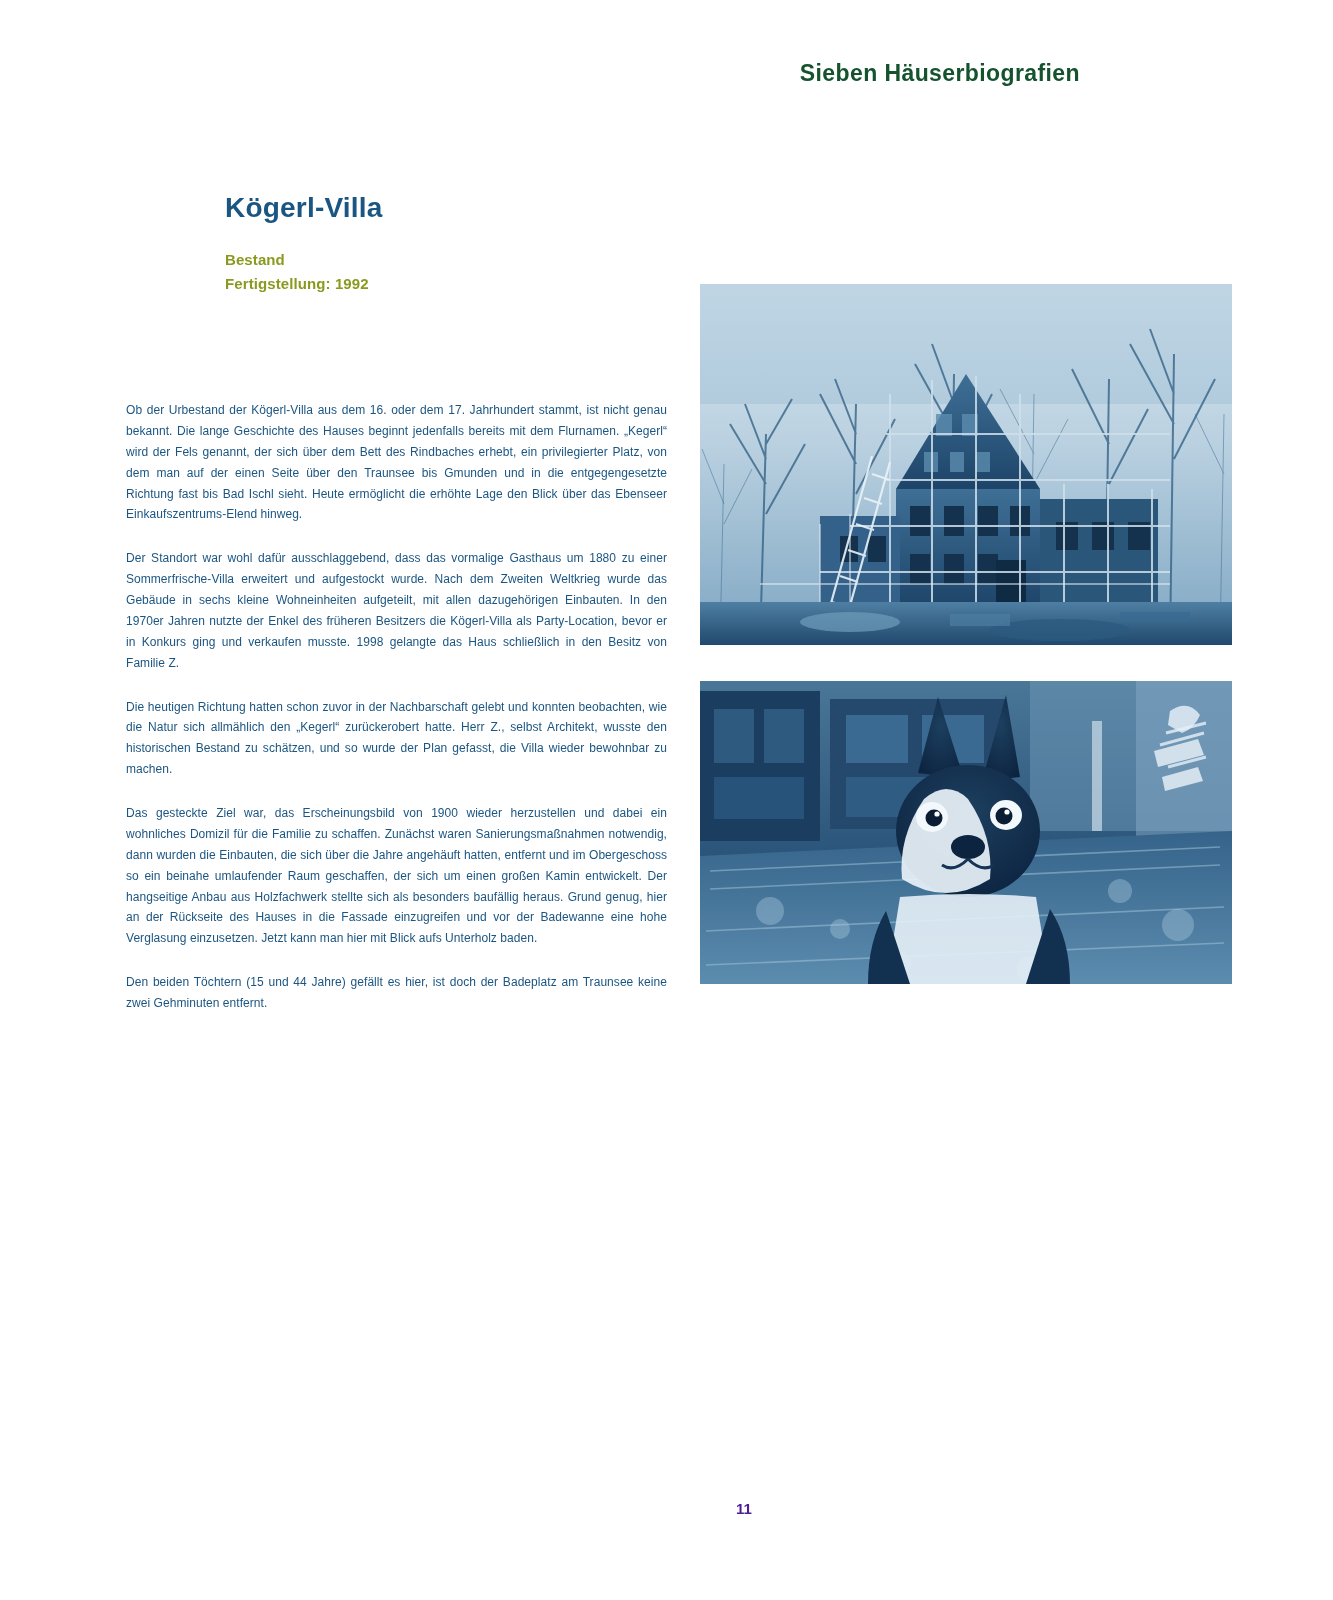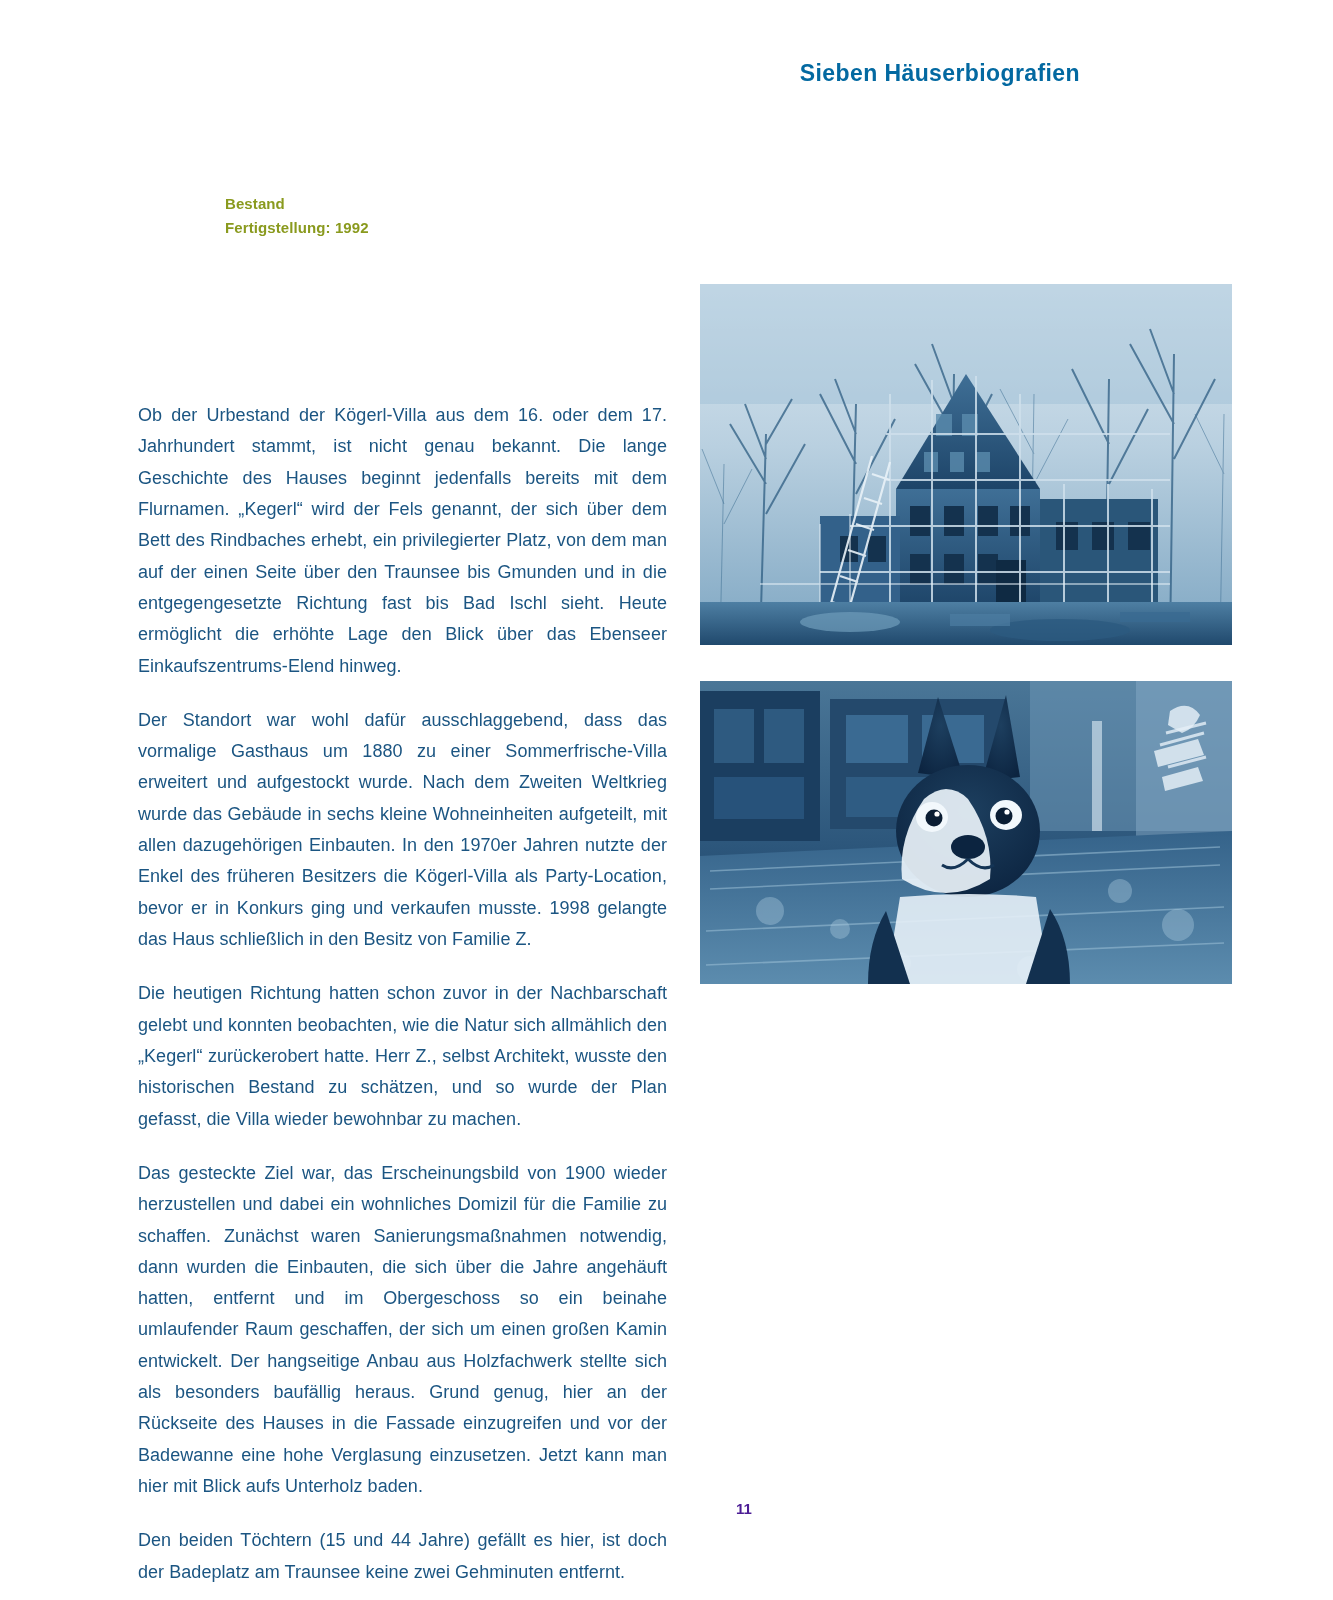--- a/index.html
+++ b/index.html
@@ -19,21 +19,21 @@
   
   .running-head {
     position: absolute;
     top: 60px;
     left: 0;
     width: 1080px;
     text-align: right;
     font-size: 23px;
     font-weight: bold;
     letter-spacing: 0.4px;
-    color: #0369a1;
+    color: #14532d;
   }
 
   
   .title-block {
     position: absolute;
     left: 225px;
     top: 192px;
     width: 470px;
   }
   .doc-title {
@@ -52,25 +52,25 @@
   }
 
   
   .text-column {
     position: absolute;
     left: 126px;
     top: 400px;
     width: 541px;
   }
   .para {
-    font-size: 18px;
+    font-size: 12px;
     line-height: 1.74;
     color: #1b5582;
     text-align: justify;
-    margin: 0 0 23px 12px;
+    margin: 0 0 23px 0;
     letter-spacing: 0.05px;
   }
   .para:last-child { margin-bottom: 0; }
 
   
   .photo {
     position: absolute;
     overflow: hidden;
     background: #2b6391;
   }
@@ -99,20 +99,21 @@
   }
 </style>
 </head>
 <body>
 
 <div class="page">
 
   <div class="running-head">Sieben Häuserbiografien</div>
 
   <div class="title-block">
+    <h1 class="doc-title">Kögerl-Villa</h1>
     <div class="meta-line">Bestand</div>
     <div class="meta-line">Fertigstellung: 1992</div>
   </div>
 
   <div class="text-column">
     <p class="para">Ob der Urbestand der Kögerl-Villa aus dem 16. oder dem 17. Jahrhundert stammt, ist nicht genau bekannt. Die lange Geschichte des Hauses beginnt jedenfalls bereits mit dem Flurnamen. „Kegerl“ wird der Fels genannt, der sich über dem Bett des Rindbaches erhebt, ein privilegierter Platz, von dem man auf der einen Seite über den Traunsee bis Gmunden und in die entgegengesetzte Richtung fast bis Bad Ischl sieht. Heute ermöglicht die erhöhte Lage den Blick über das Ebenseer Einkaufszentrums-Elend hinweg.</p>
     <p class="para">Der Standort war wohl dafür ausschlaggebend, dass das vormalige Gasthaus um 1880 zu einer Sommerfrische-Villa erweitert und aufgestockt wurde. Nach dem Zweiten Weltkrieg wurde das Gebäude in sechs kleine Wohneinheiten aufgeteilt, mit allen dazugehörigen Einbauten. In den 1970er Jahren nutzte der Enkel des früheren Besitzers die Kögerl-Villa als Party-Location, bevor er in Konkurs ging und verkaufen musste. 1998 gelangte das Haus schließlich in den Besitz von Familie Z.</p>
     <p class="para">Die heutigen Richtung hatten schon zuvor in der Nachbarschaft gelebt und konnten beobachten, wie die Natur sich allmählich den „Kegerl“ zurückerobert hatte. Herr Z., selbst Architekt, wusste den historischen Bestand zu schätzen, und so wurde der Plan gefasst, die Villa wieder bewohnbar zu machen.</p>
     <p class="para">Das gesteckte Ziel war, das Erscheinungsbild von 1900 wieder herzustellen und dabei ein wohnliches Domizil für die Familie zu schaffen. Zunächst waren Sanierungsmaßnahmen notwendig, dann wurden die Einbauten, die sich über die Jahre angehäuft hatten, entfernt und im Obergeschoss so ein beinahe umlaufender Raum geschaffen, der sich um einen großen Kamin entwickelt. Der hangseitige Anbau aus Holzfachwerk stellte sich als besonders baufällig heraus. Grund genug, hier an der Rückseite des Hauses in die Fassade einzugreifen und vor der Badewanne eine hohe Verglasung einzusetzen. Jetzt kann man hier mit Blick aufs Unterholz baden.</p>
     <p class="para">Den beiden Töchtern (15 und 44 Jahre) gefällt es hier, ist doch der Badeplatz am Traunsee keine zwei Gehminuten entfernt.</p>

